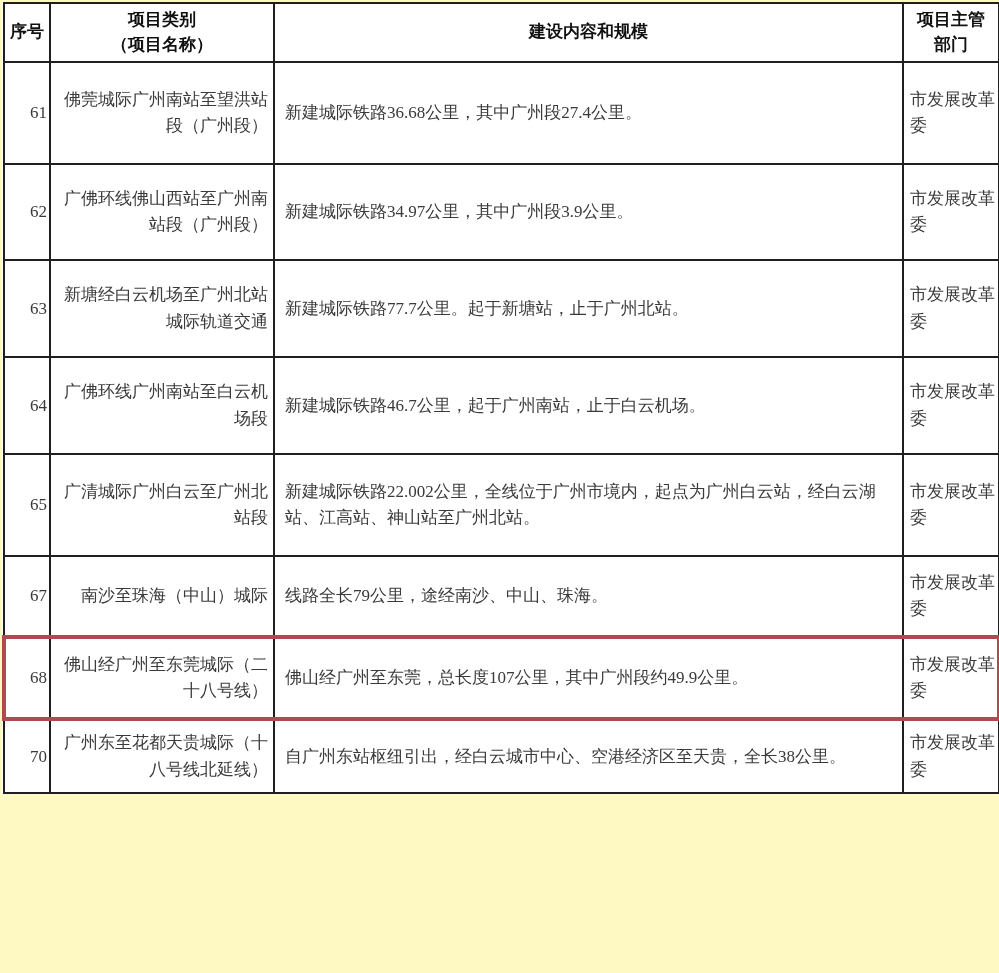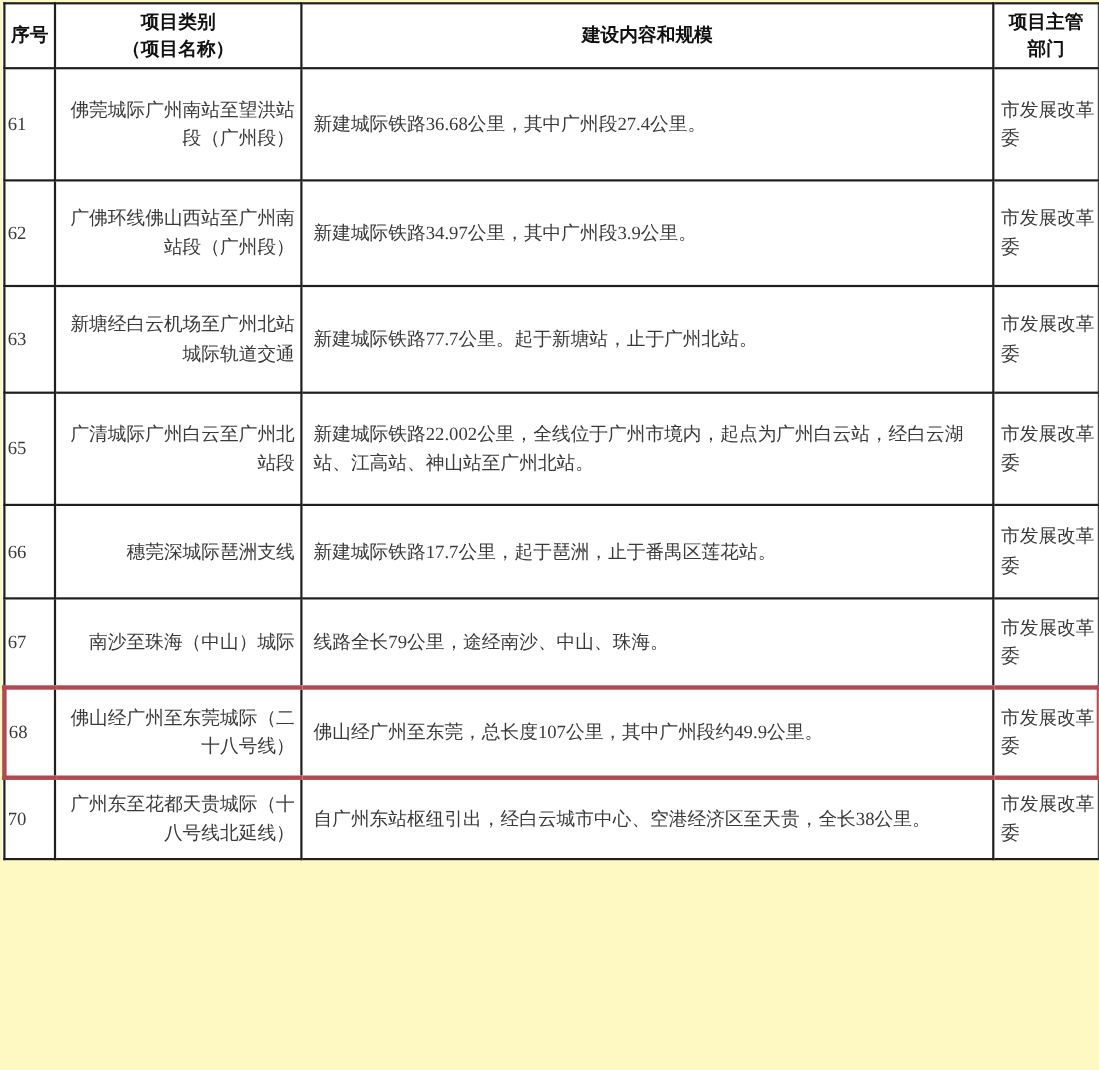--- a/index.html
+++ b/index.html
@@ -36,21 +36,21 @@
     line-height: 1.45;
     padding: 4px 2px;
   }
   th .pre, td .pre { white-space: pre-line; }
   td {
     font-size: 17px;
     color: #3a3a3a;
     line-height: 1.55;
     padding: 4px 6px;
   }
-  td.c-no   { text-align: left; padding: 20px 2px; }
+  td.c-no   { text-align: right; padding: 20px 2px; }
   td.c-name { text-align: right; padding: 4px 5px 4px 8px; }
   td.c-cont { text-align: left; padding: 4px 8px 4px 10px; }
   td.c-dept { text-align: left; padding: 4px 2px 4px 6px; }
 
   
   tr.h-head { height: 55px; }
   tr.h-61 { height: 102px; }
   tr.h-62 { height: 96px; }
   tr.h-63 { height: 97px; }
   tr.h-64 { height: 97px; }
@@ -102,30 +102,30 @@
         <td class="c-name">广佛环线佛山西站至广州南站段（广州段）</td>
         <td class="c-cont">新建城际铁路34.97公里，其中广州段3.9公里。</td>
         <td class="c-dept">市发展改革委</td>
       </tr>
       <tr class="h-63">
         <td class="c-no">63</td>
         <td class="c-name">新塘经白云机场至广州北站城际轨道交通</td>
         <td class="c-cont">新建城际铁路77.7公里。起于新塘站，止于广州北站。</td>
         <td class="c-dept">市发展改革委</td>
       </tr>
+      <tr class="h-64">
+        <td class="c-no">64</td>
+        <td class="c-name">广佛环线广州南站至白云机场段</td>
+        <td class="c-cont">新建城际铁路46.7公里，起于广州南站，止于白云机场。</td>
+        <td class="c-dept">市发展改革委</td>
+      </tr>
       <tr class="h-65">
         <td class="c-no">65</td>
         <td class="c-name">广清城际广州白云至广州北站段</td>
         <td class="c-cont">新建城际铁路22.002公里，全线位于广州市境内，起点为广州白云站，经白云湖站、江高站、神山站至广州北站。</td>
-        <td class="c-dept">市发展改革委</td>
-      </tr>
-      <tr class="h-66">
-        <td class="c-no">66</td>
-        <td class="c-name">穗莞深城际琶洲支线</td>
-        <td class="c-cont">新建城际铁路17.7公里，起于琶洲，止于番禺区莲花站。</td>
         <td class="c-dept">市发展改革委</td>
       </tr>
       <tr class="h-67">
         <td class="c-no">67</td>
         <td class="c-name">南沙至珠海（中山）城际</td>
         <td class="c-cont">线路全长79公里，途经南沙、中山、珠海。</td>
         <td class="c-dept">市发展改革委</td>
       </tr>
       <tr class="h-68 highlight">
         <td class="c-no">68</td>

